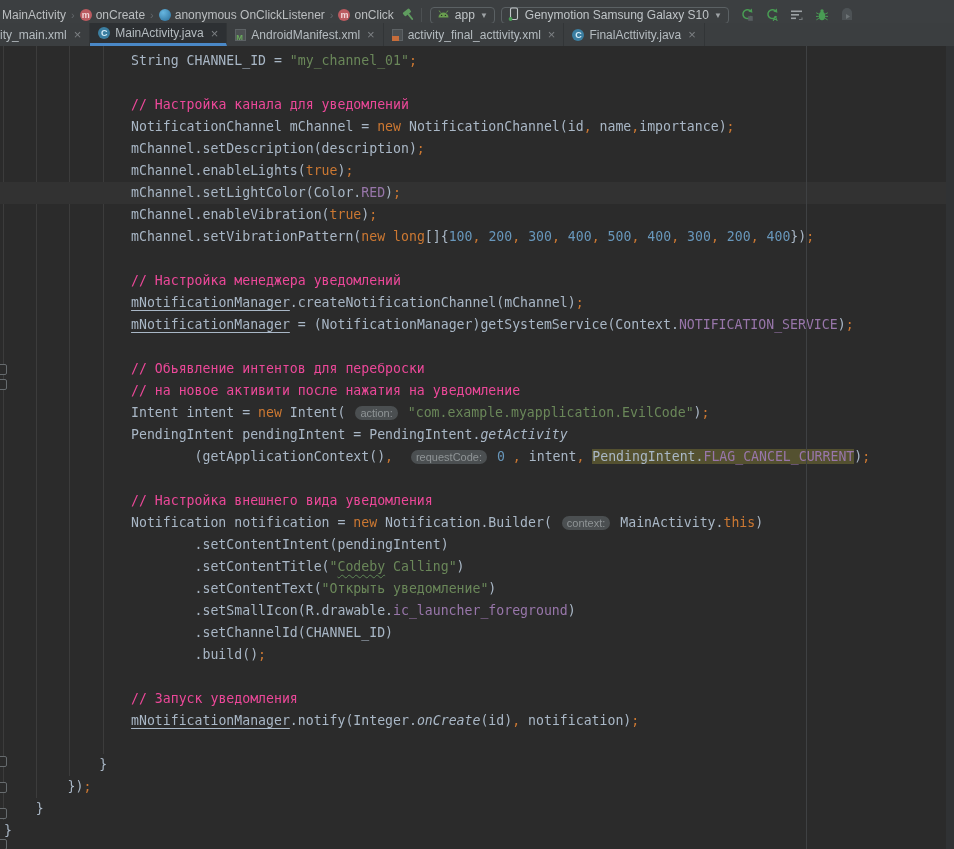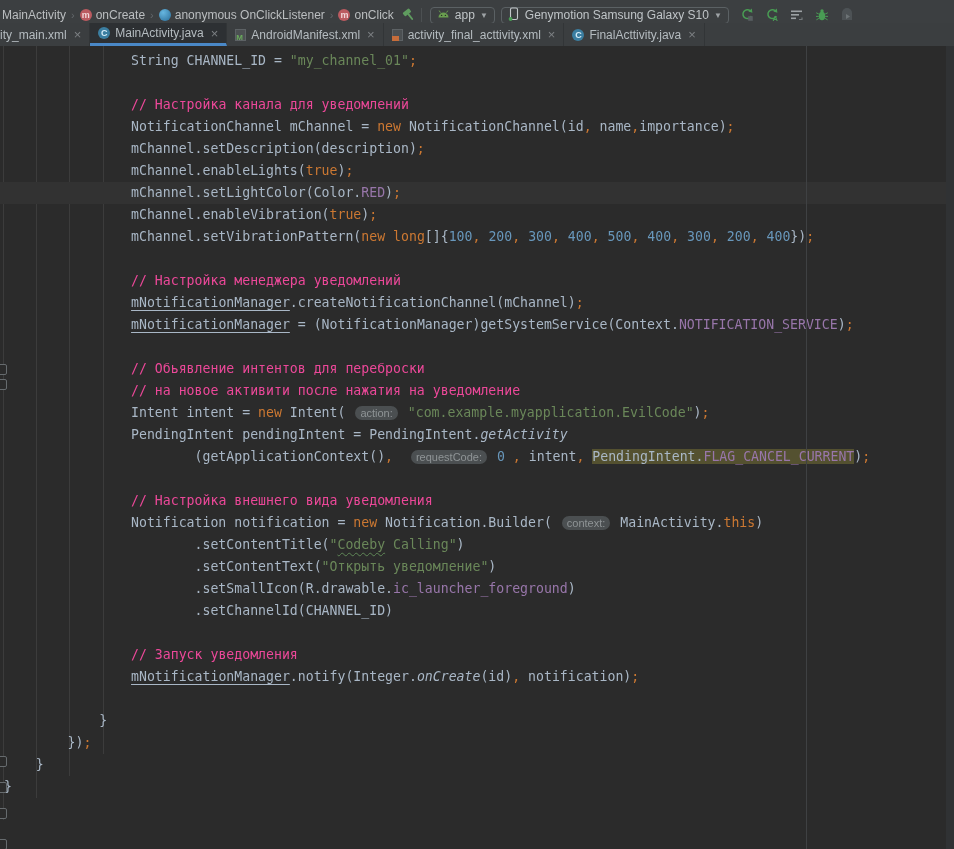--- a/index.html
+++ b/index.html
@@ -221,24 +221,26 @@
         <div class="line"><span class="sd">                </span><span class="sf">mNotificationManager</span><span class="sd"> = (NotificationManager)getSystemService(Context.</span><span class="sct">NOTIFICATION_SERVICE</span><span class="sd">)</span><span class="sp">;</span></div>
         <div class="line"></div>
         <div class="line"><span class="sd">                </span><span class="sc">// Обьявление интентов для переброски</span></div>
         <div class="line"><span class="sd">                </span><span class="sc">// на новое активити после нажатия на уведомление</span></div>
         <div class="line"><span class="sd">                Intent intent = </span><span class="sk">new</span><span class="sd"> Intent( </span><span class="sh">action:</span><span class="sd"> </span><span class="ss">"com.example.myapplication.EvilCode"</span><span class="sd">)</span><span class="sp">;</span></div>
         <div class="line"><span class="sd">                PendingIntent pendingIntent = PendingIntent.</span><span class="sm">getActivity</span></div>
         <div class="line"><span class="sd">                        (getApplicationContext()</span><span class="sp">,</span><span class="sd">  </span><span class="sh">requestCode:</span><span class="sd"> </span><span class="sn">0</span><span class="sd"> </span><span class="sp">,</span><span class="sd"> intent</span><span class="sp">,</span><span class="sd"> </span><span class="sd shl">PendingIntent.</span><span class="sct shl">FLAG_CANCEL_CURRENT</span><span class="sd">)</span><span class="sp">;</span></div>
         <div class="line"></div>
         <div class="line"><span class="sd">                </span><span class="sc">// Настройка внешнего вида уведомления</span></div>
         <div class="line"><span class="sd">                Notification notification = </span><span class="sk">new</span><span class="sd"> Notification.Builder( </span><span class="sh">context:</span><span class="sd"> MainActivity.</span><span class="sk">this</span><span class="sd">)</span></div>
+        <div class="line"><span class="sd">                        .setContentIntent(pendingIntent)</span></div>
         <div class="line"><span class="sd">                        .setContentTitle(</span><span class="ss">"</span><span class="ss styp">Codeby</span><span class="ss"> Calling"</span><span class="sd">)</span></div>
         <div class="line"><span class="sd">                        .setContentText(</span><span class="ss">"Открыть уведомление"</span><span class="sd">)</span></div>
         <div class="line"><span class="sd">                        .setSmallIcon(R.drawable.</span><span class="sct">ic_launcher_foreground</span><span class="sd">)</span></div>
         <div class="line"><span class="sd">                        .setChannelId(CHANNEL_ID)</span></div>
+        <div class="line"><span class="sd">                        .build()</span><span class="sp">;</span></div>
         <div class="line"></div>
         <div class="line"><span class="sd">                </span><span class="sc">// Запуск уведомления</span></div>
         <div class="line"><span class="sd">                </span><span class="sf">mNotificationManager</span><span class="sd">.notify(Integer.</span><span class="sm">onCreate</span><span class="sd">(id)</span><span class="sp">,</span><span class="sd"> notification)</span><span class="sp">;</span></div>
         <div class="line"></div>
         <div class="line"><span class="sd">            }</span></div>
         <div class="line"><span class="sd">        })</span><span class="sp">;</span></div>
         <div class="line"><span class="sd">    }</span></div>
         <div class="line"><span class="sd">}</span></div>
       </div>
   </div>

